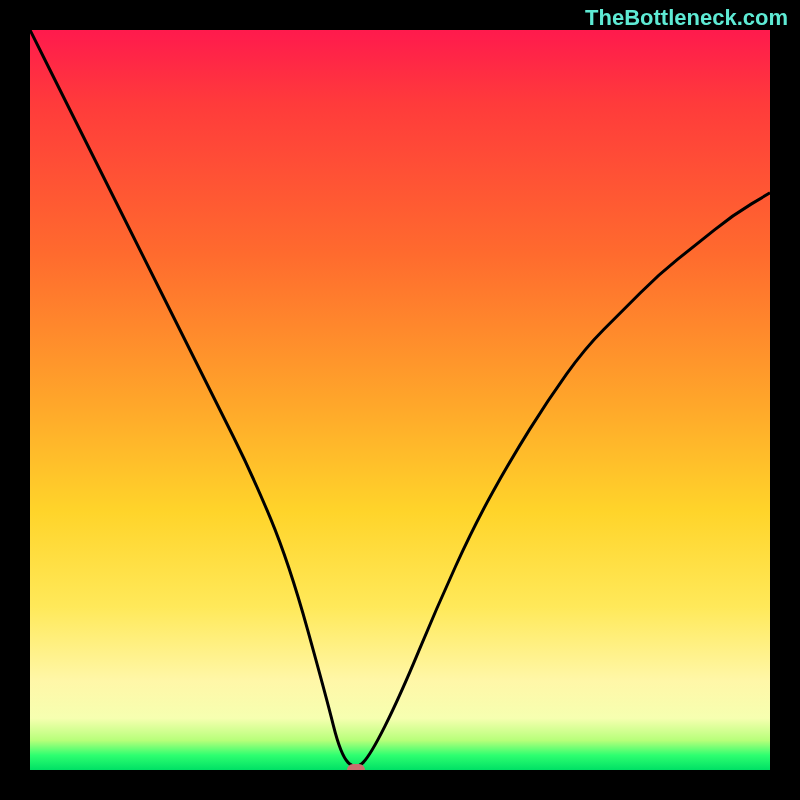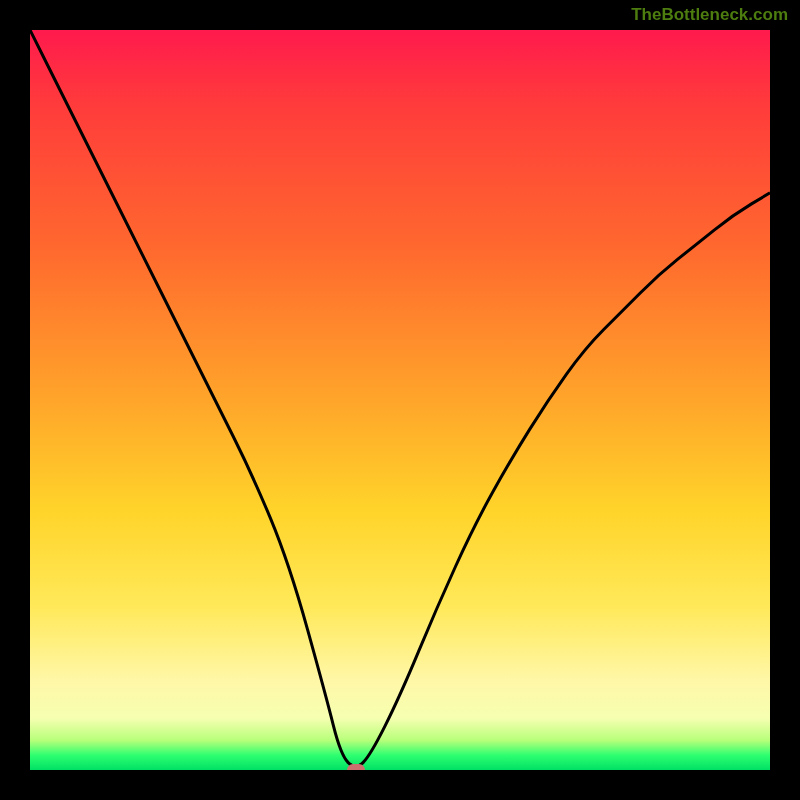--- a/index.html
+++ b/index.html
@@ -13,22 +13,22 @@
   .container {
     position: relative;
     width: 800px;
     height: 800px;
     background: #000;
   }
   .watermark {
     position: absolute;
     top: 5px;
     right: 12px;
-    color: #4d7c0f;
-    font-size: 17px;
+    color: #5eead4;
+    font-size: 22px;
     font-weight: bold;
     z-index: 3;
   }
   .plot-area {
     position: absolute;
     left: 30px;
     top: 30px;
     width: 740px;
     height: 740px;
     overflow: hidden;

